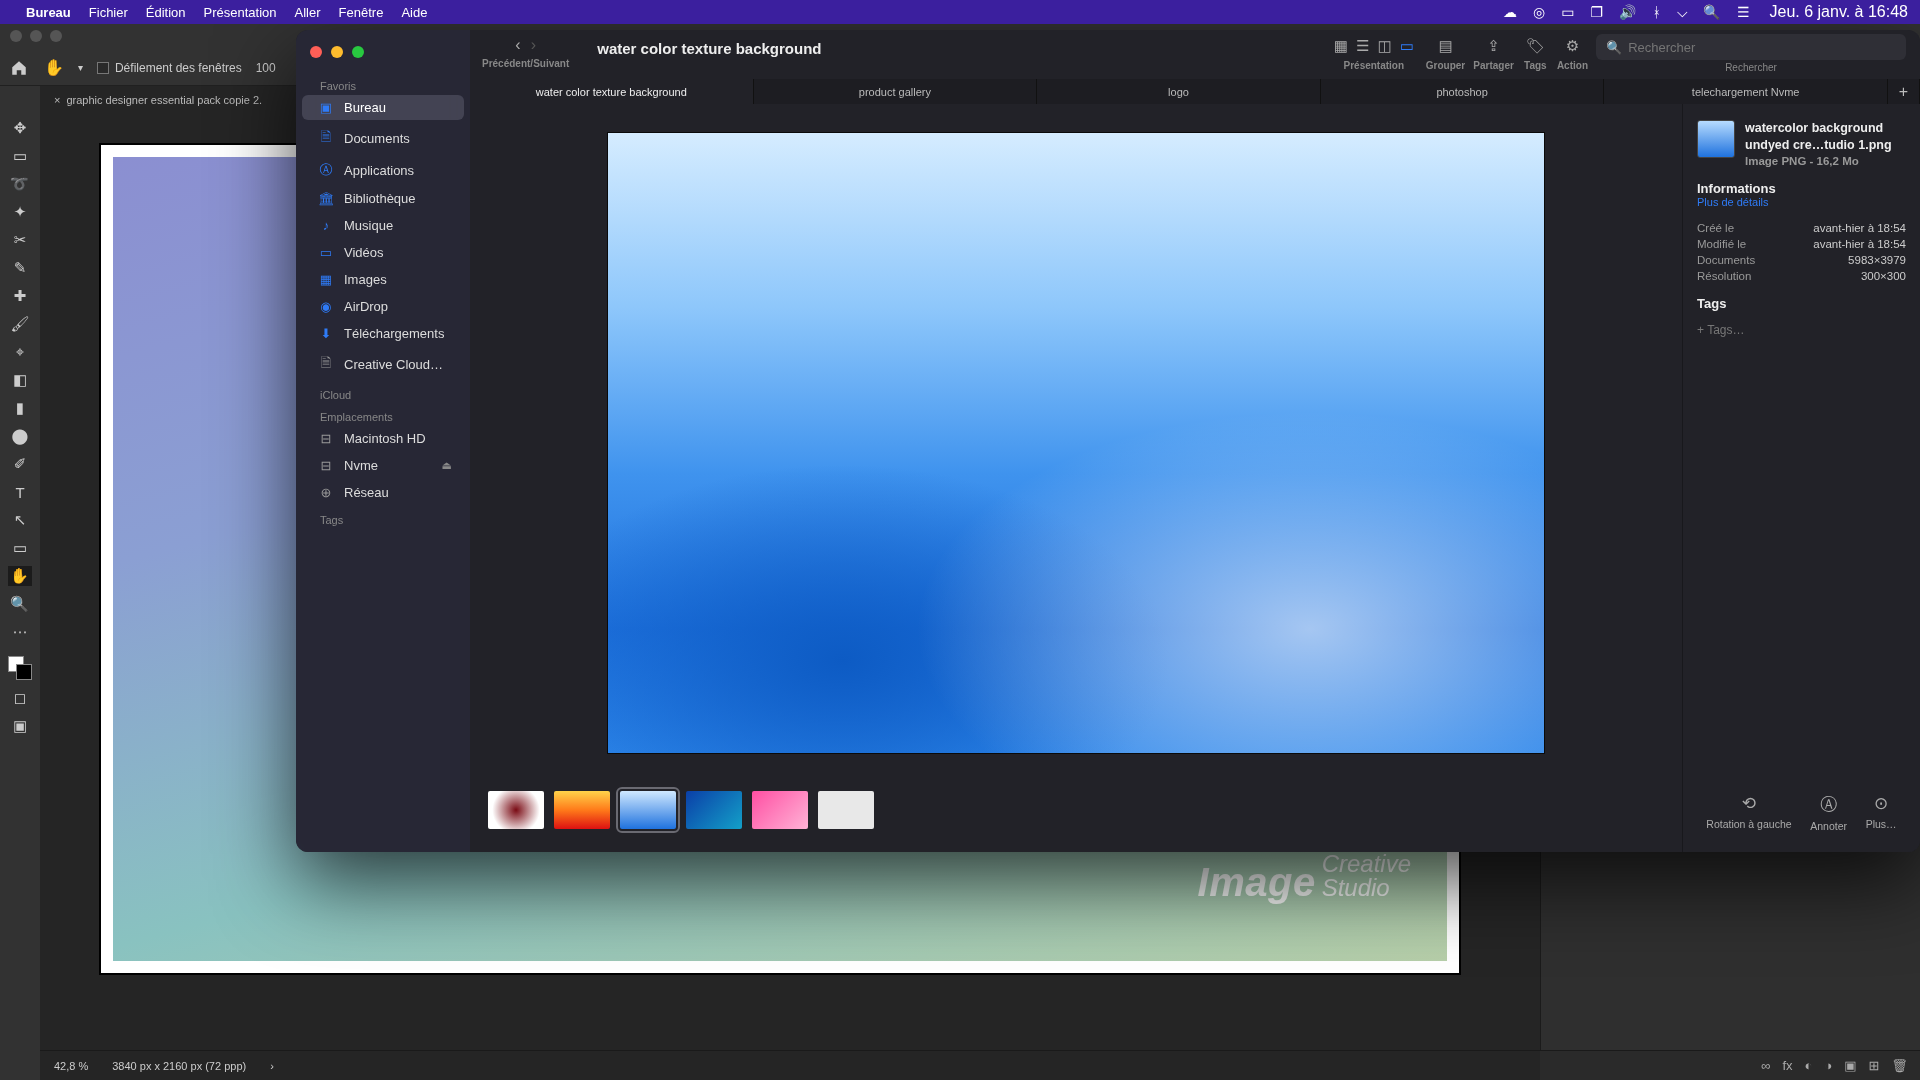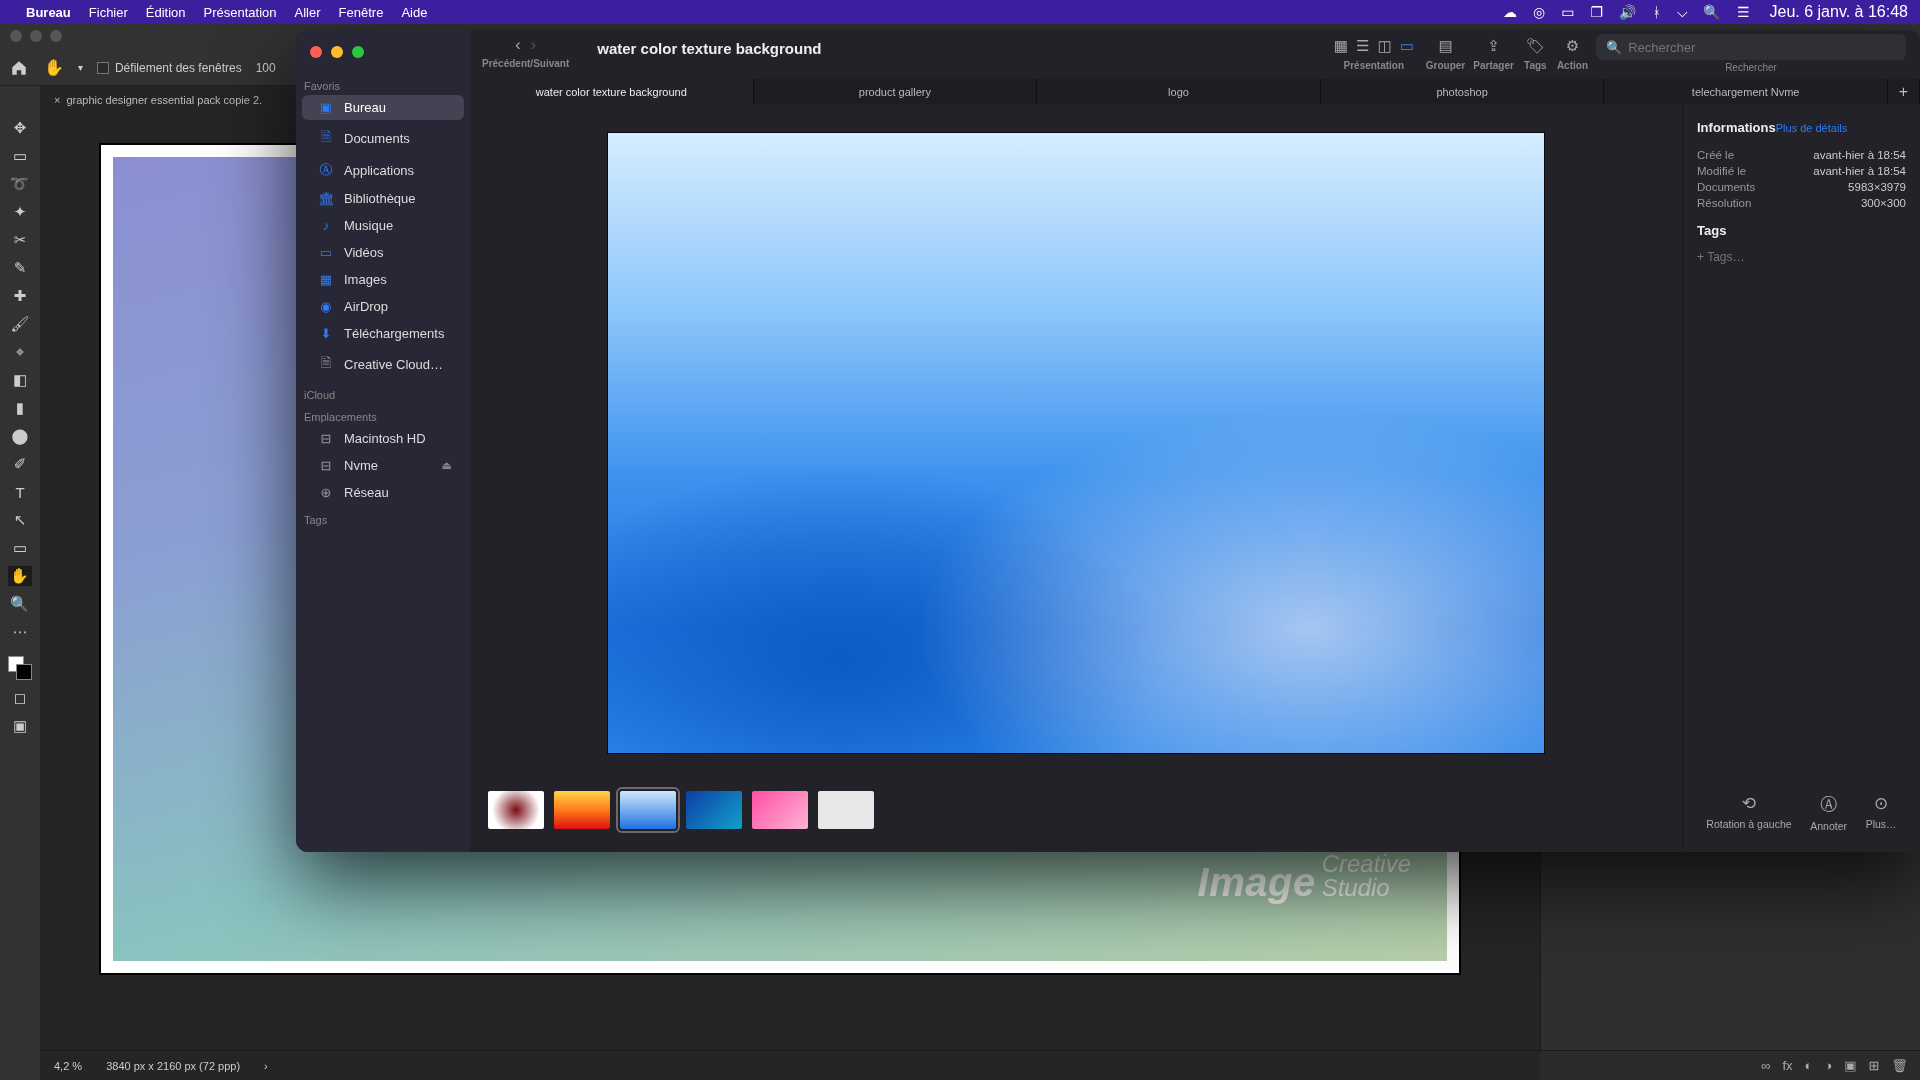--- a/index.html
+++ b/index.html
@@ -44,21 +44,21 @@
 .ps-rightpanels { position: absolute; top: 62px; right: 0; width: 380px; bottom: 30px; background: #2f2f2f; border-left: 1px solid #1b1b1b; }
 .ps-bottom { position: absolute; left: 40px; right: 380px; bottom: 0; height: 30px; background: #252525; border-top: 1px solid #1a1a1a; display: flex; align-items: center; gap: 24px; padding: 0 14px; font-size: 11px; color: #ccc; }
 .ps-layerbar { position: absolute; right: 0; bottom: 0; width: 380px; height: 30px; background: #2a2a2a; border-top: 1px solid #1a1a1a; display: flex; justify-content: flex-end; align-items: center; gap: 12px; padding: 0 12px; color: #aaa; font-size: 13px; }
 
 
 .finder { position: absolute; top: 30px; left: 296px; width: 1624px; height: 822px; background: #24242e; border-radius: 12px; box-shadow: 0 30px 80px rgba(0,0,0,.7); overflow: hidden; z-index: 50; display: flex; }
 .f-sidebar { width: 174px; background: rgba(40,40,54,.9); backdrop-filter: blur(10px); padding: 10px 0 0 0; display: flex; flex-direction: column; }
 .f-traffic { display: flex; gap: 9px; padding: 6px 14px 14px; }
 .f-traffic .d { width: 12px; height: 12px; border-radius: 50%; }
 .d.r { background: #ff5f57; } .d.y { background: #febc2e; } .d.g { background: #28c840; }
-.f-section { padding: 8px 8px 2px; font-size: 11px; color: #888; }
+.f-section { padding: 8px 24px 2px; font-size: 11px; color: #888; }
 .f-item { padding: 5px 12px 5px 16px; display: flex; align-items: center; gap: 10px; font-size: 13px; color: #ddd; border-radius: 6px; margin: 1px 6px; }
 .f-item.sel { background: rgba(120,120,140,.35); color: #fff; font-weight: 500; }
 .f-item .ic { width: 16px; color: #2f7bf6; text-align: center; }
 .f-item .ic.grey { color: #999; }
 .f-item .eject { margin-left: auto; color: #888; font-size: 11px; }
 
 .f-main { flex: 1; display: flex; flex-direction: column; background: #222228; }
 .f-toolbar { height: 52px; display: flex; align-items: flex-start; padding: 4px 12px 0; gap: 4px; position: relative; }
 .f-nav { display: flex; flex-direction: column; align-items: center; color: #999; }
 .f-nav .arrows { display: flex; gap: 10px; font-size: 16px; padding: 2px 6px; }
@@ -88,21 +88,21 @@
   border: 1px solid #0a0a0a; }
 .thumbs { height: 70px; display: flex; align-items: center; gap: 10px; padding: 0 18px 14px; }
 .thumb { width: 56px; height: 38px; border-radius: 2px; }
 .thumb.sel { outline: 2px solid #6a6a72; outline-offset: 2px; }
 
 .f-info { width: 238px; background: #222228; border-left: 1px solid #18181c; padding: 16px 14px; display: flex; flex-direction: column; gap: 12px; }
 .f-info .head { display: flex; gap: 10px; }
 .f-info .head .th { width: 38px; height: 38px; background: linear-gradient(180deg,#b7dcff,#1f72de); border-radius: 3px; border: 1px solid #444; }
 .f-info .head .txt { flex: 1; font-size: 12.5px; color: #eee; font-weight: 600; line-height: 1.35; }
 .f-info .meta { font-size: 11.5px; color: #999; }
-.f-info .section-title { display: flex; align-items: baseline; }
+.f-info .section-title { display: flex; justify-content: space-between; align-items: baseline; flex-direction: column; }
 .f-info .section-title .t { font-size: 13px; color: #eee; font-weight: 600; }
 .f-info .section-title .more { color: #2f7bf6; font-size: 11px; }
 .kv { display: flex; justify-content: space-between; font-size: 11.5px; color: #ccc; padding: 2px 0; }
 .kv .k { color: #999; }
 .tagsfield { color: #777; font-size: 12px; }
 .f-info .spacer { flex: 1; }
 .f-actions { display: flex; justify-content: space-around; padding: 8px 0 4px; }
 .f-act { display: flex; flex-direction: column; align-items: center; gap: 4px; color: #aaa; font-size: 10.5px; text-align: center; }
 .f-act .ic { font-size: 17px; }
 
@@ -193,21 +193,21 @@
     <div class="ps-canvas">
       <div class="ps-artwork">
         <div class="brand">
           <span class="big">Image</span><span class="small"><span>Creative</span><br><span>Studio</span></span>
         </div>
       </div>
     </div>
   </div>
   <div class="ps-rightpanels"></div>
   <div class="ps-bottom">
-    <span>4,2 %</span>
+    <span>42,8 %</span>
     <span>3840 px x 2160 px (72 ppp)</span>
     <span>›</span>
   </div>
   <div class="ps-layerbar">
     <span>∞</span>
     <span>fx</span>
     <span>◐</span>
     <span>◑</span>
     <span>▣</span>
     <span>⊞</span>
@@ -363,20 +363,28 @@
           <div class="thumb" style="background:radial-gradient(circle at 50% 50%,#7a0b14,#fff 70%);"></div>
           <div class="thumb" style="background:linear-gradient(180deg,#ffd34a,#ff7a1a,#d11);"></div>
           <div class="thumb sel" style="background:linear-gradient(180deg,#cfe8ff,#1f72de);"></div>
           <div class="thumb" style="background:linear-gradient(135deg,#0b3fa8,#13a0c8);"></div>
           <div class="thumb" style="background:linear-gradient(135deg,#ff4fa3,#ffb3d6);"></div>
           <div class="thumb" style="background:#e8e8e8;"></div>
         </div>
       </div>
 
       <div class="f-info">
+        <div class="head">
+          <div class="th"></div>
+          <div class="txt">
+            <div>watercolor background</div>
+            <div>undyed cre…tudio 1.png</div>
+            <div class="meta">Image PNG - 16,2 Mo</div>
+          </div>
+        </div>
         <div class="section-title">
           <span class="t">Informations</span>
           <span class="more">Plus de détails</span>
         </div>
         <div>
           <div class="kv">
               <span class="k">Créé le</span>
               <span>avant-hier à 18:54</span>
             </div>
           <div class="kv">

